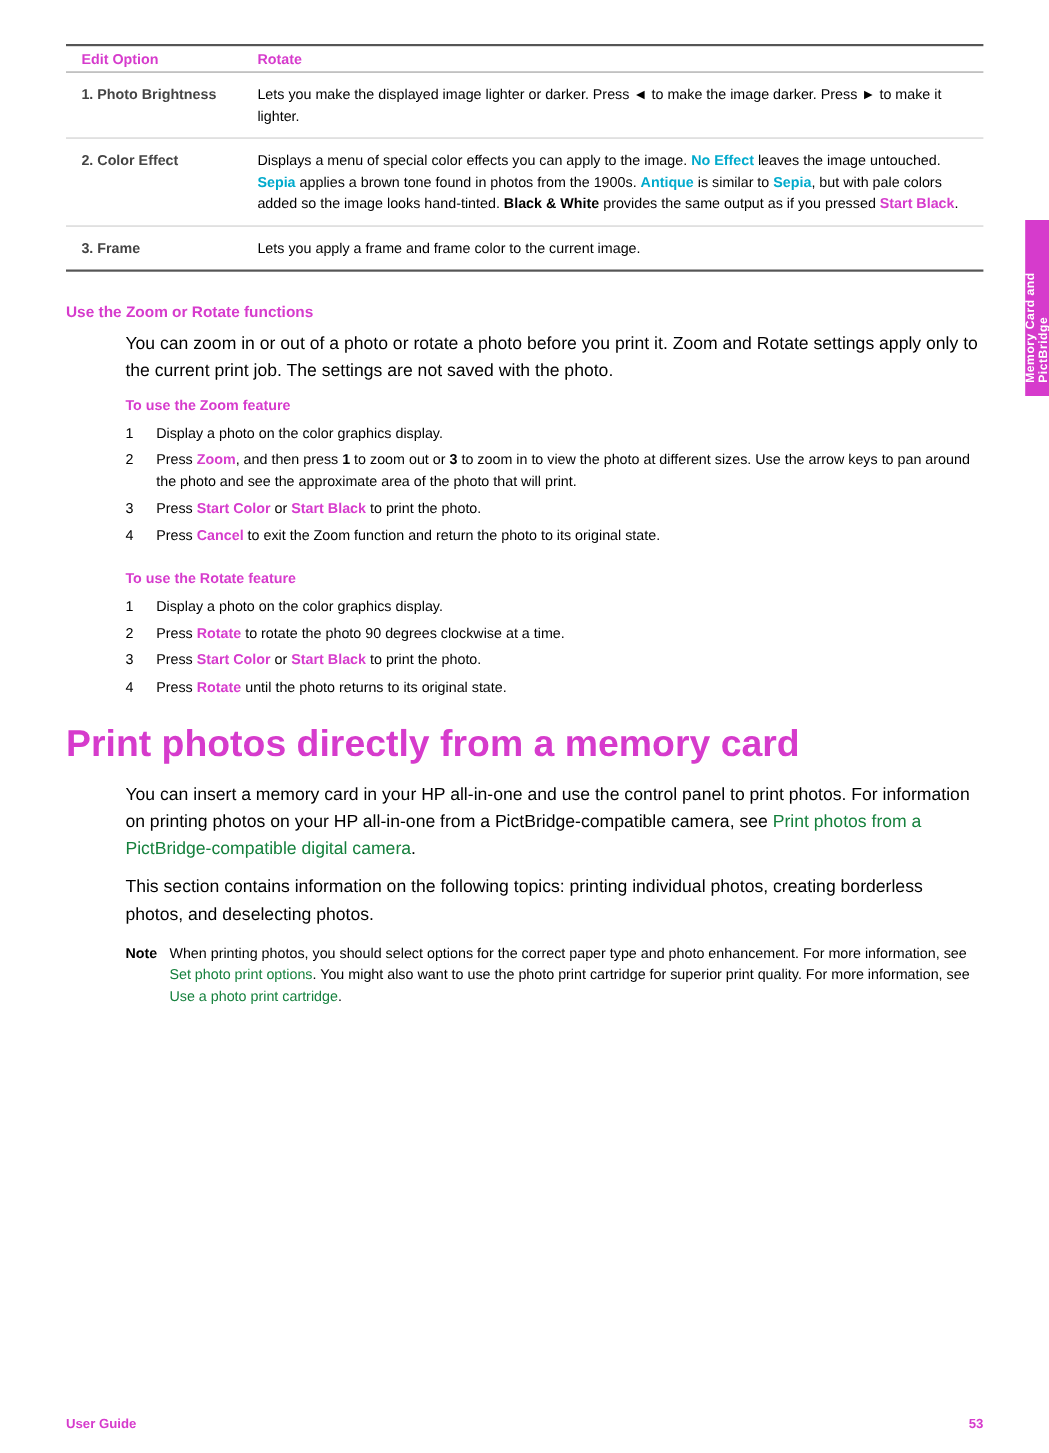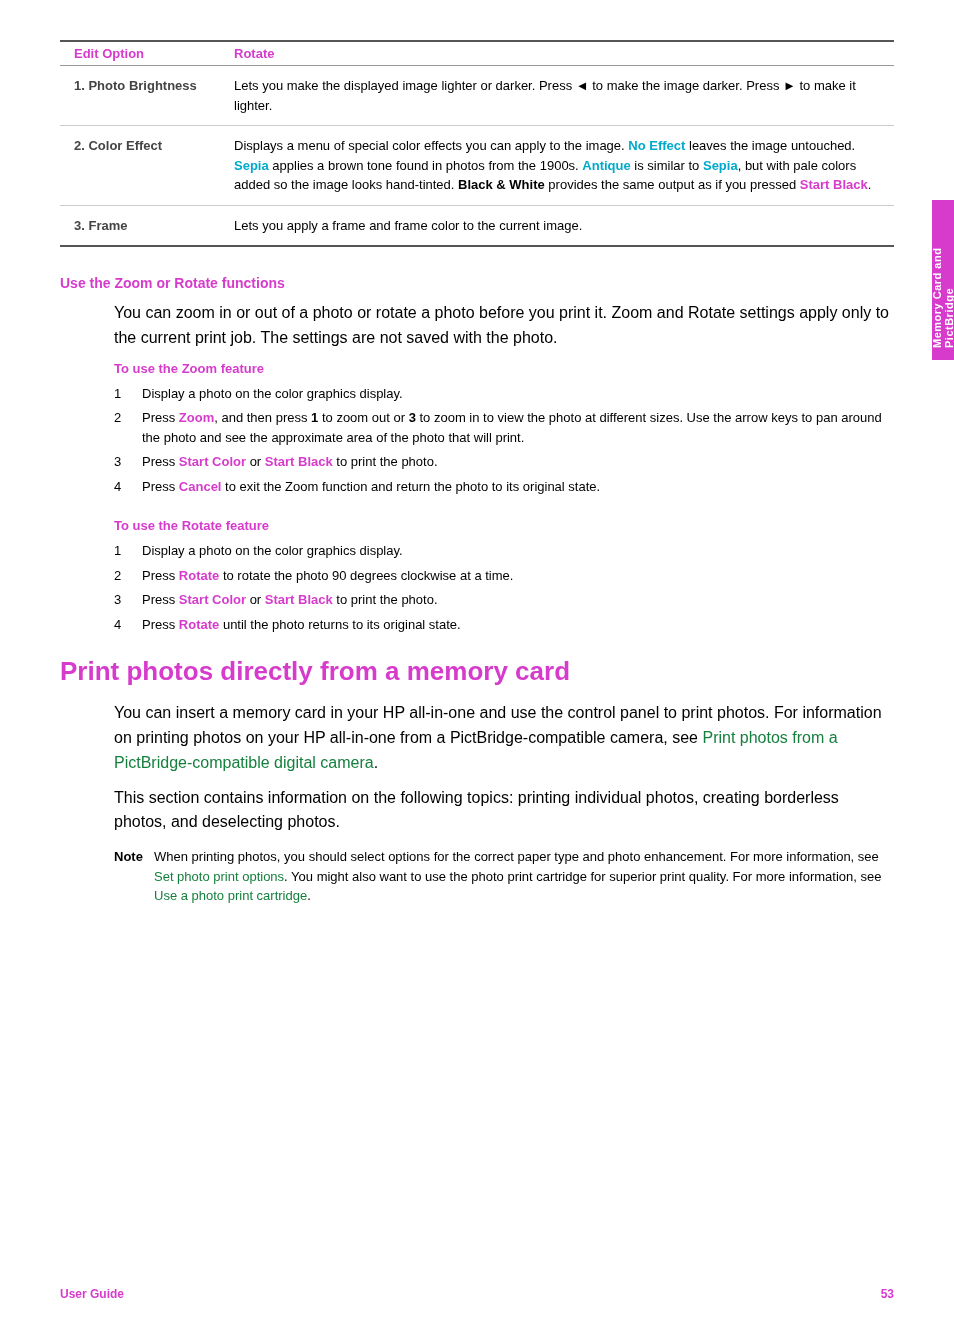--- a/index.html
+++ b/index.html
@@ -107,21 +107,21 @@
       line-height: 1.5;
       font-size: 13px;
     }
     .ordered-list li .num {
       min-width: 18px;
       font-size: 13px;
     }
     
     .big-heading {
       color: #d63bcc;
-      font-size: 26px;
+      font-size: 34px;
       font-weight: bold;
       margin-bottom: 14px;
       line-height: 1.2;
     }
     
     .note-block {
       display: flex;
       margin-top: 12px;
       font-size: 13px;
       line-height: 1.5;

